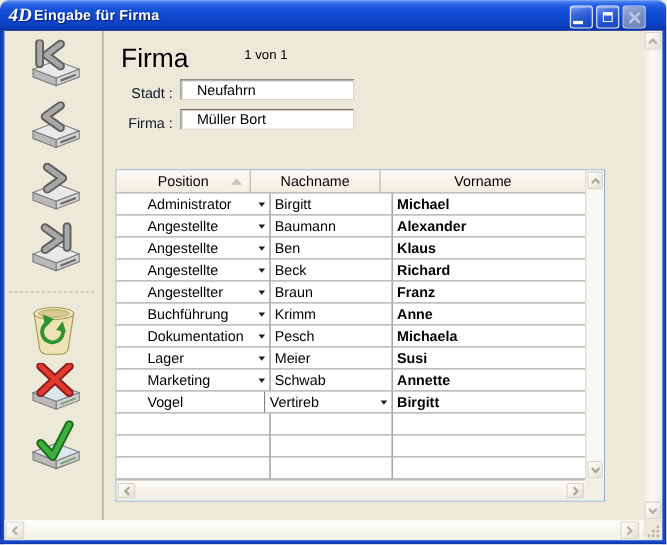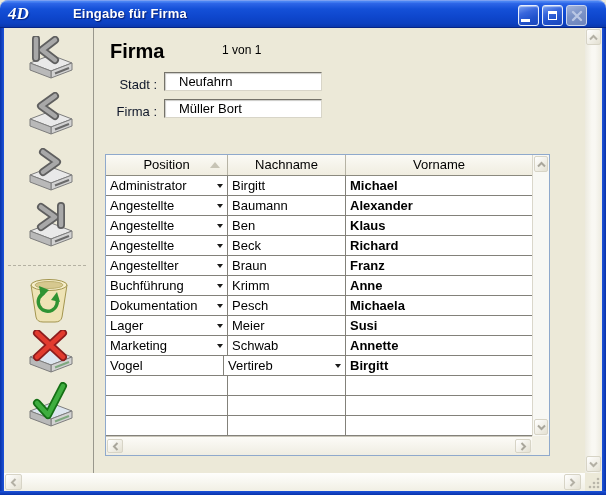--- a/index.html
+++ b/index.html
@@ -8,62 +8,62 @@
 
   
   .titlebar{position:absolute;left:0;top:0;width:606px;height:28px;
     border-radius:8px 8px 0 0;
     background:linear-gradient(180deg,#2b63e8 0%,#4d88f4 6%,#2e66e8 12%,#1450d8 32%,#0e46cc 62%,#0c40c0 84%,#0a38ae 96%,#0c3db8 100%);
     box-shadow:inset 0 1px 0 rgba(255,255,255,.35), inset 0 -1px 0 rgba(0,10,80,.45);}
   .tb-logo{position:absolute;left:8px;top:4px;color:#fff;
     font-family:"Liberation Serif",serif;font-style:italic;font-weight:bold;font-size:17px;
     text-shadow:1px 1px 1px rgba(0,10,70,.6);}
   .tb-title{position:absolute;left:31px;top:6px;color:#fff;font-size:13px;font-weight:bold;
-    text-shadow:1px 1px 1px rgba(0,10,70,.7);letter-spacing:.2px;white-space:nowrap;margin-left:42px;}
+    text-shadow:1px 1px 1px rgba(0,10,70,.7);letter-spacing:.2px;white-space:nowrap;}
   .tb-btn{position:absolute;top:5px;width:21px;height:21px;border-radius:3px;box-sizing:border-box;
     border:1px solid #e8eefb;display:flex;align-items:center;justify-content:center;}
   .tb-btn.blue{background:linear-gradient(160deg,#7aa0f0 0%,#3866dd 35%,#2152cc 65%,#1a46bc 100%);
     box-shadow:inset 0 1px 1px rgba(255,255,255,.5);}
   .tb-btn.dis{background:linear-gradient(160deg,#a3b4da 0%,#7b92c6 45%,#6c84bc 100%);
     border-color:#ccd6ee;}
   .g-min{width:9px;height:3px;background:#fff;margin-top:10px;margin-right:6px;}
   .g-max{width:9px;height:9px;box-sizing:border-box;border:1px solid #fff;border-top:3px solid #fff;}
   .frame{position:absolute;background:#1040c4;}
   .f-left{left:0;top:28px;width:4px;height:467px;background:linear-gradient(90deg,#0832a8,#1d53da);}
   .f-right{left:602px;top:28px;width:4px;height:467px;background:linear-gradient(90deg,#1d53da,#0832a8);}
   .f-bottom{left:0;top:491px;width:606px;height:4px;background:linear-gradient(180deg,#1d53da,#0832a8);}
 
   
   .side-divider{position:absolute;left:93px;top:28px;width:1px;height:445px;background:#99978c;}
   .icon-btn{position:absolute;left:22px;width:56px;cursor:pointer;}
   .dash-sep{position:absolute;left:8px;top:265px;width:78px;border-top:1px dashed #b4b1a2;}
 
   
-  .heading{position:absolute;left:110px;top:40px;font-size:20px;font-weight:bold;color:#000;}
+  .heading{position:absolute;left:110px;top:40px;font-size:24px;font-weight:normal;color:#000;}
   .counter{position:absolute;left:222px;top:43px;font-size:12px;color:#000;}
   .flabel{position:absolute;left:103px;width:54px;text-align:right;font-size:13px;color:#0f172a;}
   .finput{position:absolute;left:164px;width:158px;height:19px;box-sizing:border-box;
     background:#fff;border:1px solid;border-color:#75736a #d8d5c8 #d8d5c8 #75736a;
     box-shadow:inset 1px 1px 1px rgba(80,80,70,.3);
     font-family:"Liberation Sans",sans-serif;font-size:13px;padding:0 14px;color:#000;}
 
   
   .table{position:absolute;left:105px;top:154px;width:445px;height:302px;box-sizing:border-box;
     border:1px solid #8fa9cc;background:#fff;}
   .hrow{position:absolute;left:0;top:0;width:426px;height:21px;box-sizing:border-box;display:flex;
     background:linear-gradient(180deg,#fbfaf5,#f0ede0);border-bottom:1px solid #8b897e;}
   .hc{box-sizing:border-box;text-align:center;font-size:13px;line-height:20px;position:relative;color:#000;}
   .hc.c0{width:122px;border-right:1px solid #b6b3a4;}
   .hc.c1{width:118px;border-right:1px solid #b6b3a4;}
   .hc.c2{width:186px;text-align:center;}
   .sort-arrow{position:absolute;right:7px;top:7px;width:0;height:0;
     border-left:5px solid transparent;border-right:5px solid transparent;border-bottom:6px solid #c7c4b5;}
   .rows{position:absolute;left:0;top:21px;width:426px;}
   .trow{position:relative;height:20px;box-sizing:border-box;border-bottom:1px solid #83817a;
-    background:#fff;display:flex;}
+    background:#fff;display:flex;padding-left:24px;}
   .tc{box-sizing:border-box;font-size:13px;line-height:19px;padding-left:4px;
     white-space:nowrap;overflow:hidden;color:#000;}
   .tc.pos{width:122px;border-right:1px solid #83817a;position:relative;padding-right:13px;}
   .tc.nach{width:118px;border-right:1px solid #83817a;}
   .tc.vor{width:186px;font-weight:bold;}
   .dd{position:absolute;right:4px;top:8px;width:0;height:0;
     border-left:3.5px solid transparent;border-right:3.5px solid transparent;border-top:4px solid #1c1c1c;}
 
   
   .sbtn{position:absolute;box-sizing:border-box;border:1px solid #d7d4c6;border-radius:2px;

